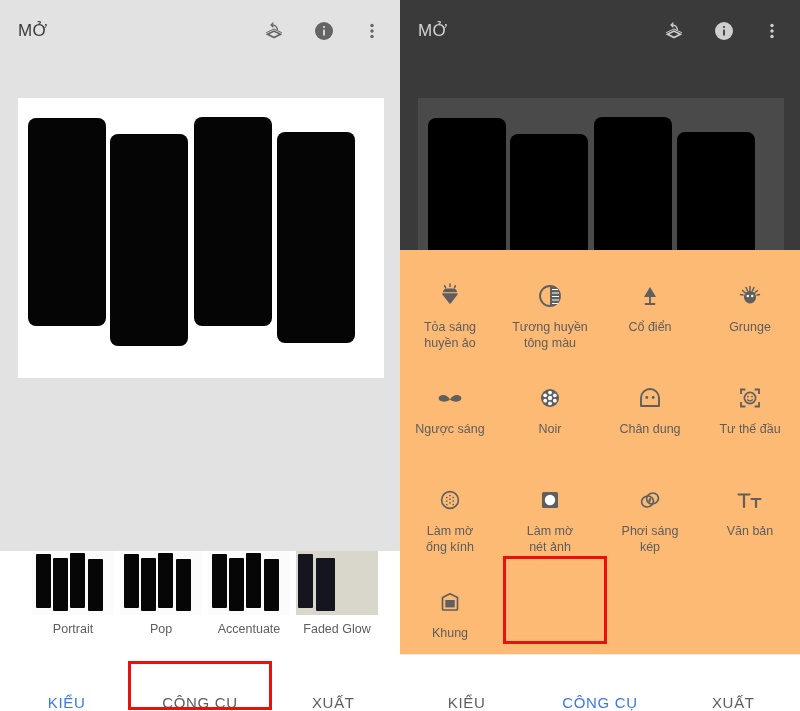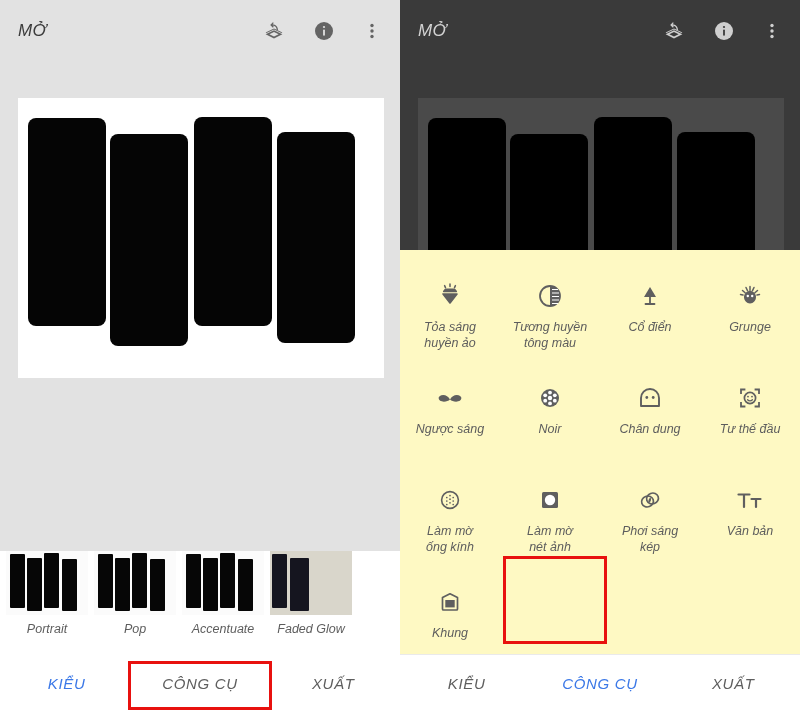--- a/index.html
+++ b/index.html
@@ -4,21 +4,21 @@
 <style>
   * { box-sizing: border-box; margin: 0; padding: 0; }
   html, body {
     width: 800px; height: 711px;
     font-family: "Liberation Sans", sans-serif;
     background: #ffffff;
     overflow: hidden;
   }
   .screen { position: relative; width: 800px; height: 711px; display: flex; }
 
-  .panel { position: relative; width: 400px; height: 711px; overflow: hidden; font-style: italic; }
+  .panel { position: relative; width: 400px; height: 711px; overflow: hidden; }
 
   
   .panel-light { background: #e2e2e2; }
   .appbar {
     height: 62px;
     display: flex; align-items: center;
     padding: 0 18px;
   }
   .appbar-title {
     font-size: 17px; letter-spacing: .3px;
@@ -45,41 +45,41 @@
     background: #ffffff;
   }
   .bars { position: absolute; inset: 0; }
   .bar { position: absolute; background: #050505; border-radius: 8px; }
 
   
   .filmstrip {
     position: absolute; left: 0; right: 0; bottom: 56px; height: 104px;
     background: #ffffff;
     display: flex; align-items: flex-start;
-    padding-left: 6px; gap: 0;
+    padding-left: 32px; gap: 0;
     overflow: hidden;
   }
   .preset { width: 88px; flex: 0 0 88px; }
   .preset-thumb {
     position: relative; width: 82px; height: 64px; background: #fbfbfb;
     overflow: hidden;
   }
   .preset-thumb.faded { background: #d9d6cb; }
   .preset-thumb.faded .tb { background: #15151f; }
   .preset-thumb .tb { position: absolute; background: #060606; border-radius: 1px; }
   .preset-label {
     margin-top: 7px; font-size: 12.5px; color: #5d5d5d; text-align: center;
     width: 82px; white-space: nowrap;
   }
 
   
   .tabs {
     position: absolute; left: 0; right: 0; bottom: 0; height: 56px;
     background: #ffffff;
-    display: flex; align-items: center;
+    display: flex; align-items: flex-end;
   }
   .tab {
     flex: 1; text-align: center; font-size: 15px; letter-spacing: .7px;
     color: #5e5e5e;
   }
   .tab.active { color: #3b78e7; }
 
   
   .panel-dark { background: #3a3a3a; }
   .canvas-dark {
@@ -88,21 +88,21 @@
   }
   .photo-dim {
     position: absolute; left: 18px; top: 98px; width: 366px; height: 280px;
     background: #4a4a4a;
   }
   .photo-dim .bar { background: #000000; }
 
   
   .tools-sheet {
     position: absolute; left: 0; right: 0; top: 250px; bottom: 0;
-    background: #fef9c3;
+    background: #fdba74;
   }
   .tools-grid {
     padding: 20px 0 0 0;
     display: grid;
     grid-template-columns: repeat(4, 1fr);
     row-gap: 6px;
   }
   .tool {
     display: flex; flex-direction: column; align-items: center;
     padding: 6px 2px 4px;

